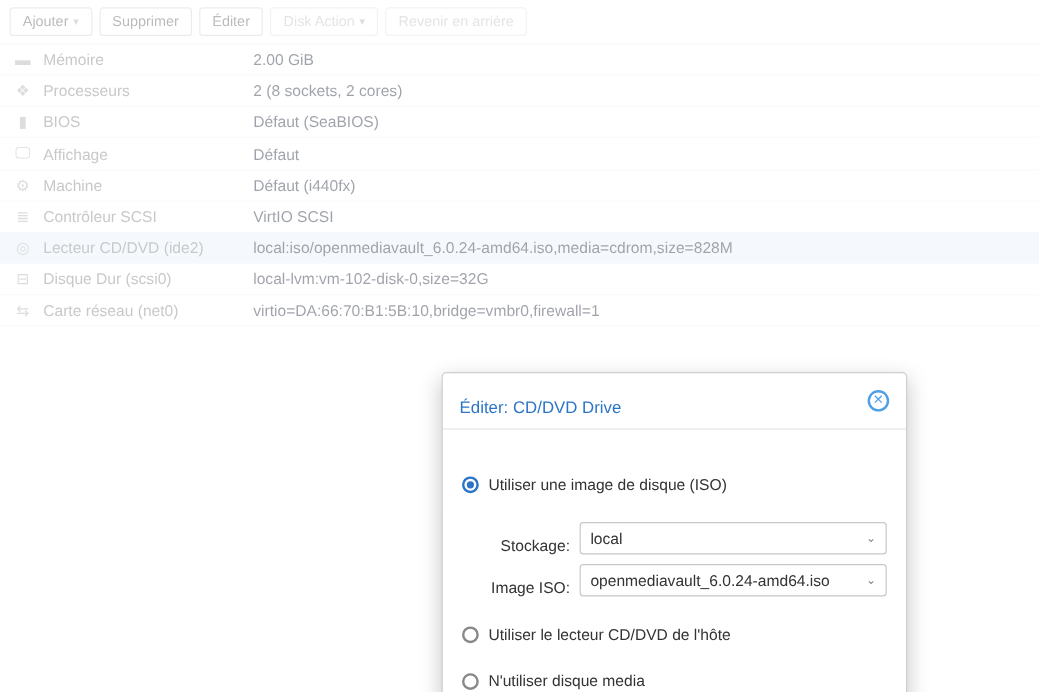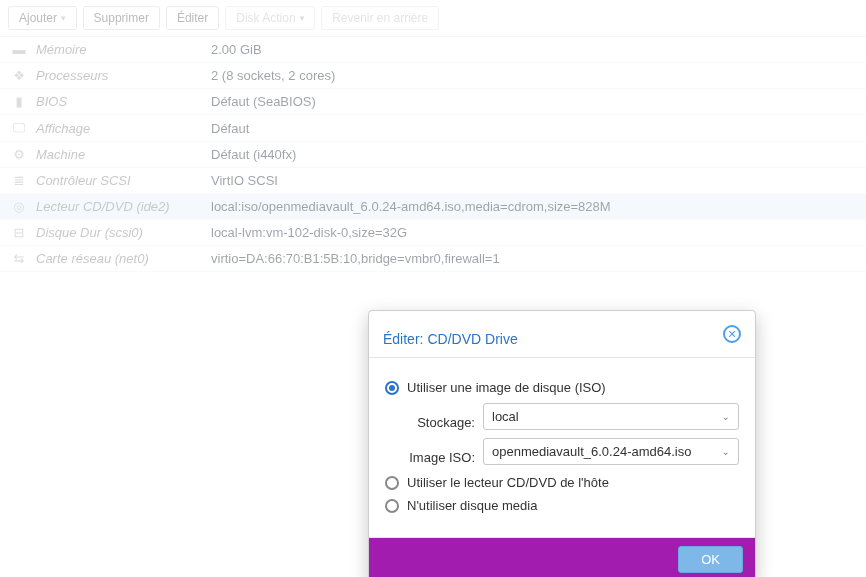--- a/index.html
+++ b/index.html
@@ -51,21 +51,21 @@
       color: #777;
     }
     .hw-row.selected { background: #e6f0fa; }
     .hw-icon {
       width: 18px;
       display: inline-flex;
       justify-content: center;
       color: #aaa;
       margin-right: 8px;
     }
-    .hw-name { width: 175px; font-style: italic; }
+    .hw-name { width: 175px; }
     .hw-value { flex: 1; color: #0f172a; }
 
     
     .dialog {
       position: absolute;
       left: 368px;
       top: 310px;
       width: 388px;
       background: #fff;
       border: 1px solid #cfcfcf;
@@ -98,21 +98,21 @@
     }
     .dlg-body {
       padding: 14px 16px 16px;
       font-size: 13px;
       color: #333;
     }
     .radio-row {
       display: flex;
       align-items: center;
       gap: 8px;
-      margin: 8px 0;
+      margin: 24px 0;
       cursor: pointer;
     }
     .radio {
       width: 14px; height: 14px;
       border: 2px solid #888;
       border-radius: 50%;
       display: inline-flex;
       align-items: center;
       justify-content: center;
       flex-shrink: 0;

